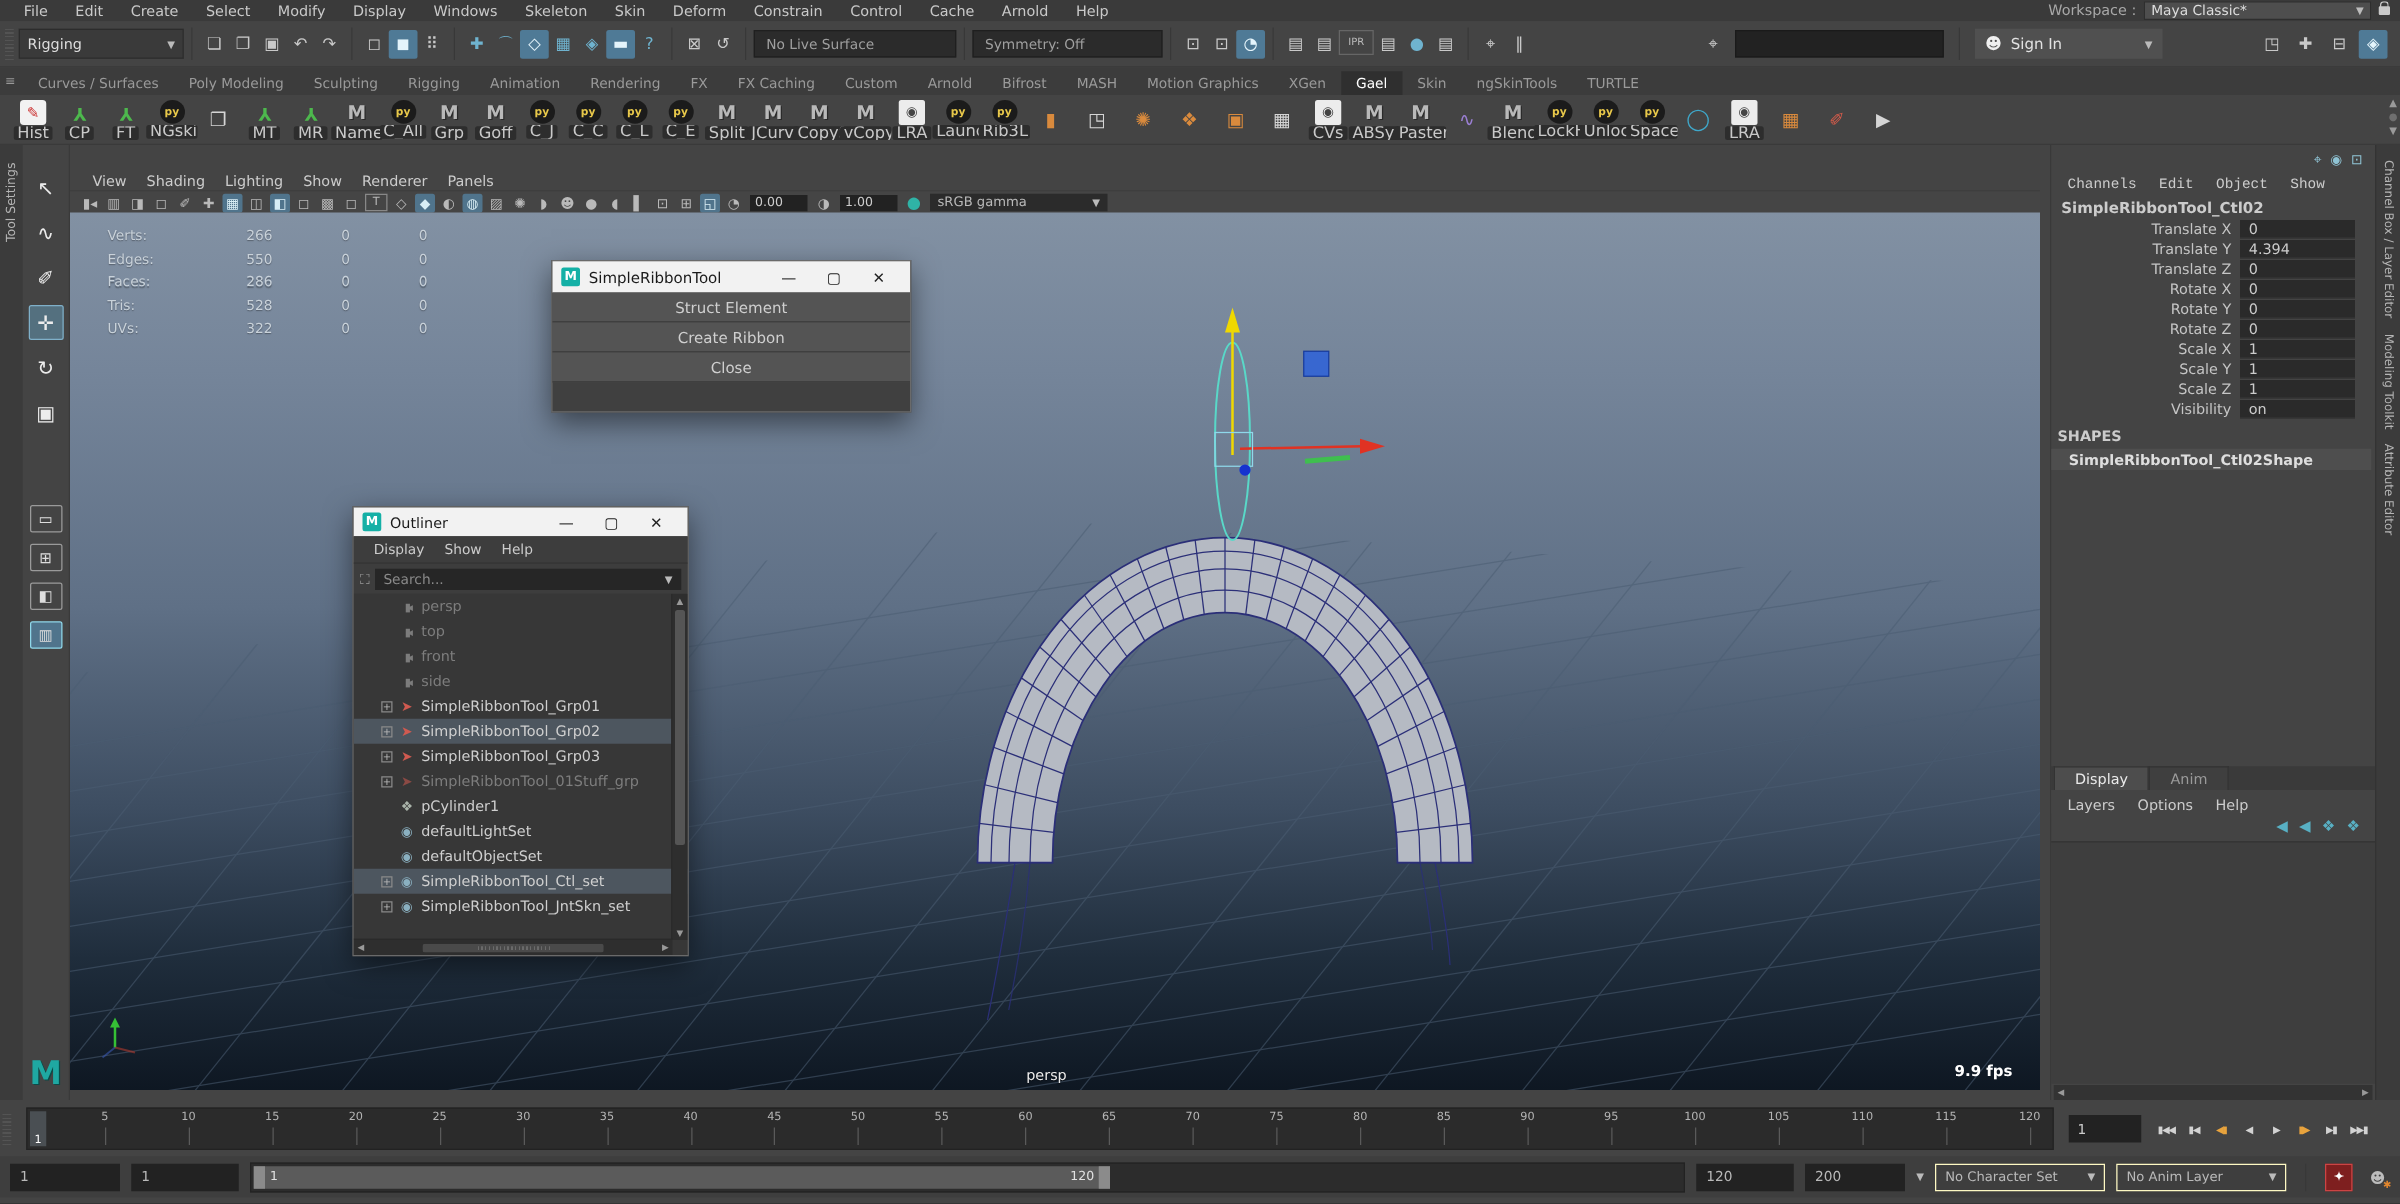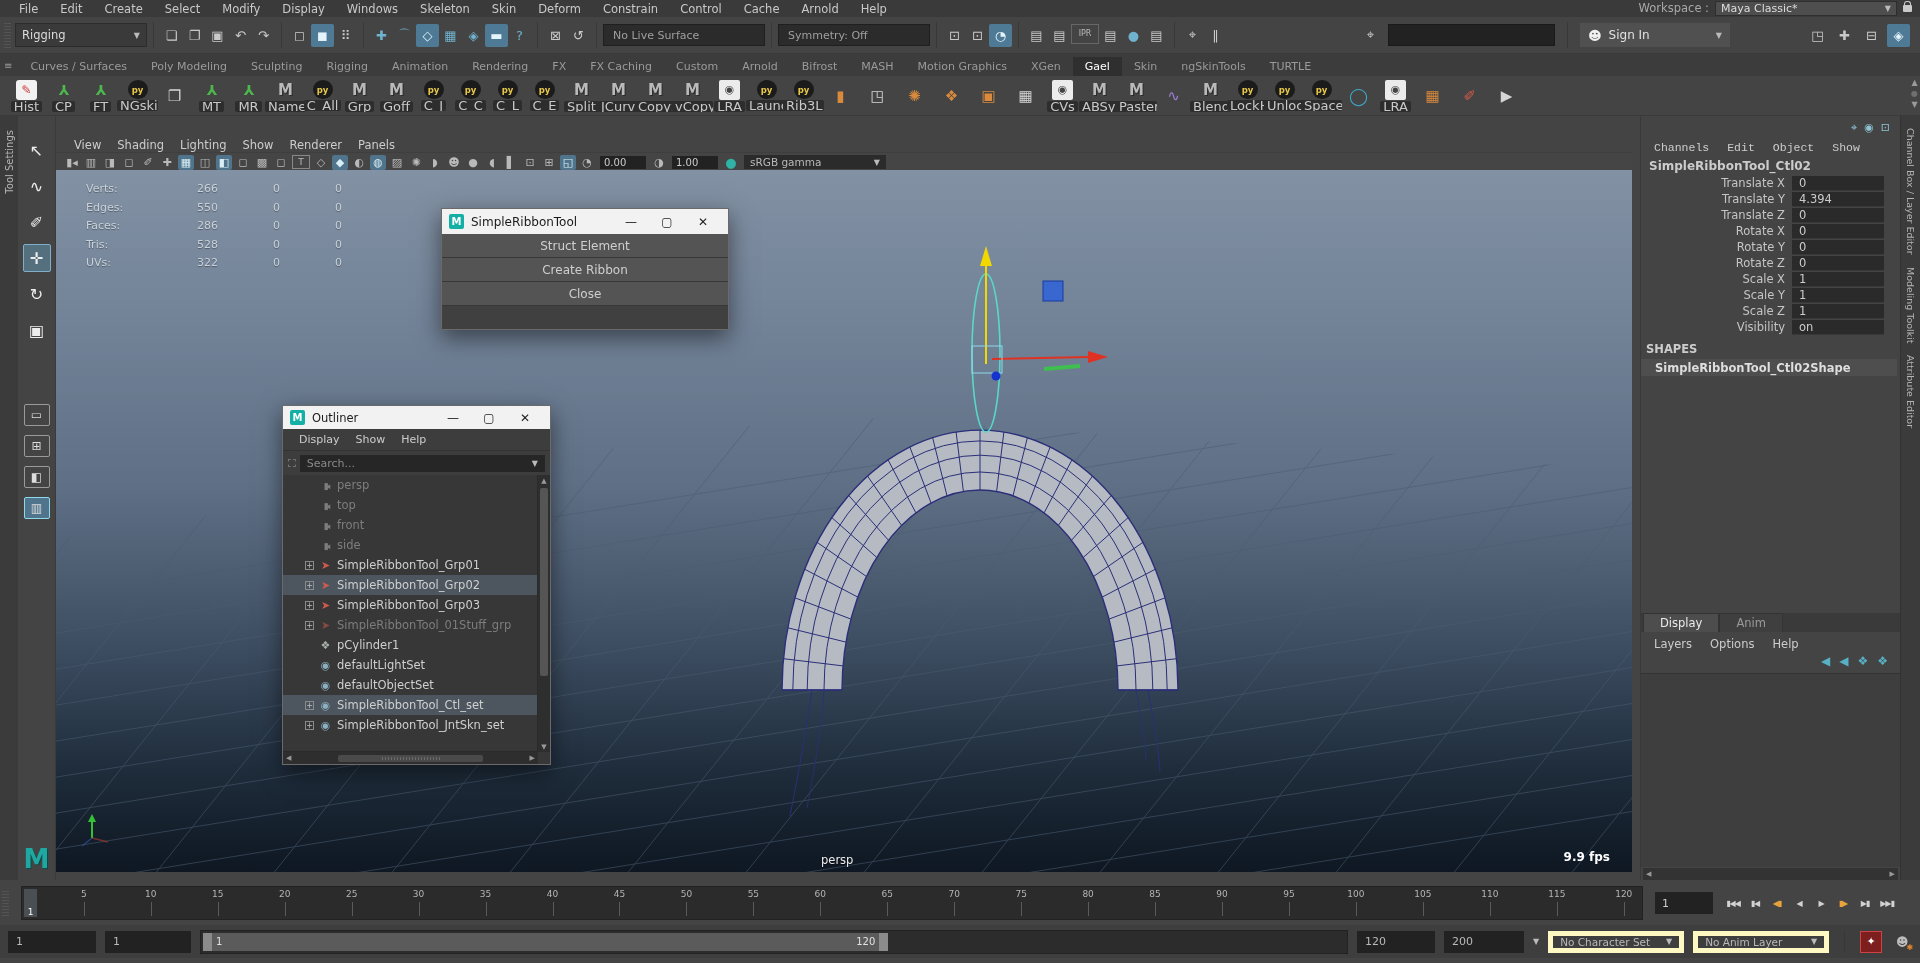--- a/index.html
+++ b/index.html
@@ -186,21 +186,21 @@
   
   .rangebar{position:absolute;left:0;top:925px;width:1920px;height:33px;background:#3e3e3e;display:flex;
             align-items:center;gap:9px;padding-left:8px;box-sizing:border-box;}
   .rfield{height:22px;background:#222;color:#b9b9b9;font-size:11px;display:flex;align-items:center;
           padding-left:8px;box-sizing:border-box;flex:none;}
   .rslider{position:relative;width:1148px;height:24px;background:#2c2c2c;border:1px solid #222;box-sizing:border-box;flex:none;}
   .rinner{position:absolute;left:2px;top:2px;bottom:2px;width:59.8%;background:#5b5b5b;display:flex;
           align-items:center;justify-content:space-between;color:#e2e2e2;font-size:10px;}
   .rhandle{width:9px;height:100%;background:#8b8b8b;flex:none;}
   .rinner .ilab{padding:0 4px;}
-  .rdrop{height:22px;background:#3e3e3e;border:5px solid #fef9c3;color:#b9b9b9;font-size:10.5px;
+  .rdrop{height:22px;background:#3e3e3e;border:1px solid #fef9c3;color:#b9b9b9;font-size:10.5px;
          display:flex;align-items:center;justify-content:space-between;padding:0 7px;box-sizing:border-box;flex:none;}
   .autokey{width:22px;height:22px;background:#7e1f1f;border:1px solid #c44;display:flex;align-items:center;
            justify-content:center;color:#fff;font-size:11px;box-sizing:border-box;flex:none;}
   .animpref{width:22px;height:22px;display:flex;align-items:center;justify-content:center;color:#bdbdbd;
             font-size:12px;position:relative;flex:none;}
   .animpref::after{content:"✱";position:absolute;right:0;bottom:1px;font-size:8px;color:#e0862e;}
 </style>
 </head>
 <body>
 

